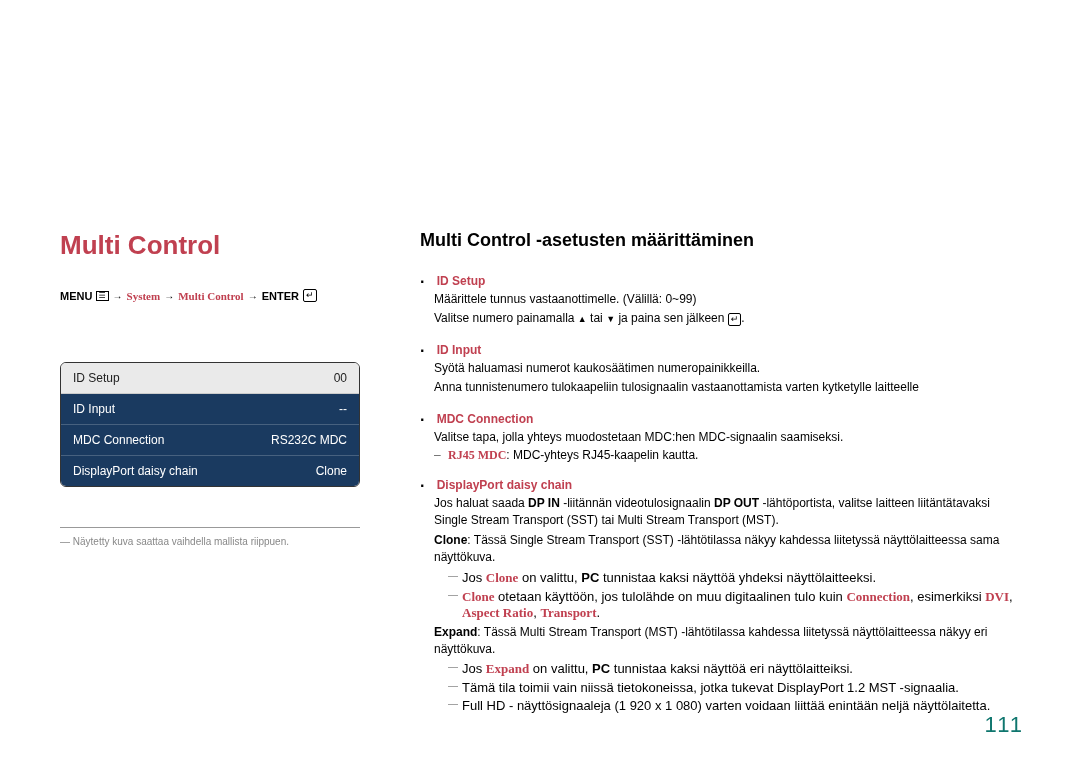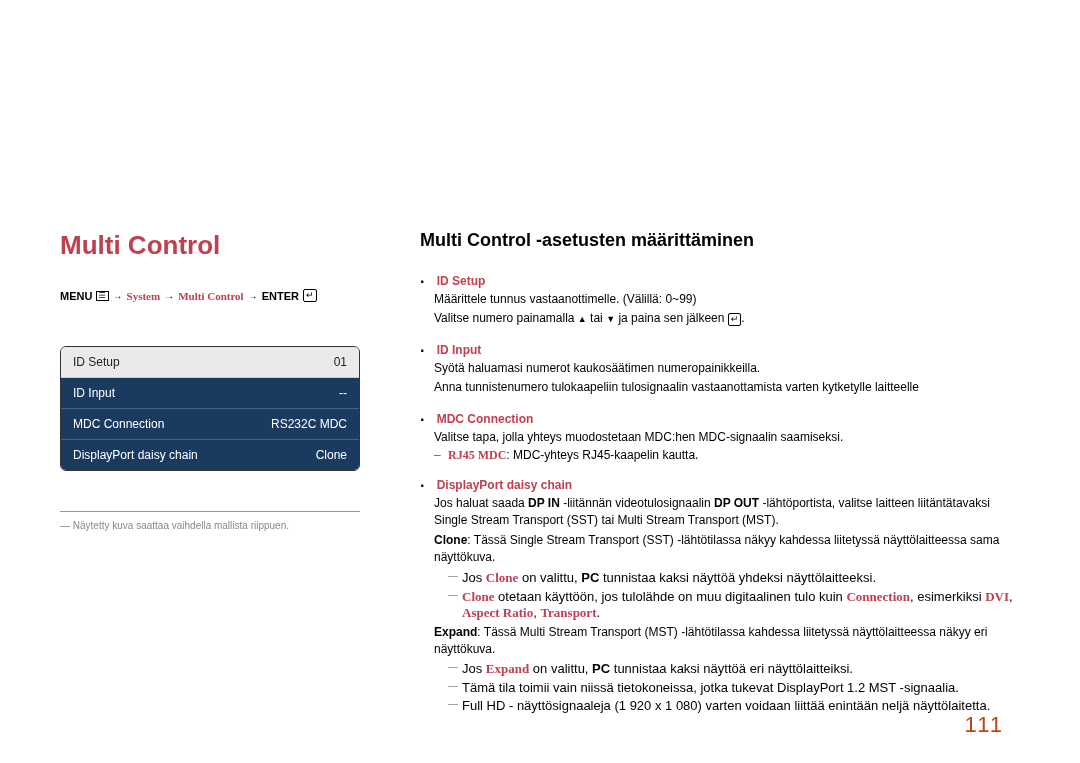--- a/index.html
+++ b/index.html
@@ -30,21 +30,21 @@
     font-weight: bold;
     margin-bottom: 28px;
   }
   .breadcrumb {
     font-size: 11px;
     color: #000;
     display: flex;
     align-items: center;
     gap: 4px;
     flex-wrap: wrap;
-    margin-bottom: 44px;
+    margin-bottom: 60px;
   }
   .breadcrumb .red { color: #c04050; font-weight: bold; }
   .breadcrumb .arrow { font-size: 10px; display:inline-block;}
   .menu-icon { display:inline-block; padding:0 1px; border:1px solid #000; font-size:8px; line-height:8px; letter-spacing:1px; }
   .enter-icon { display:inline-block; padding:0 2px; border:1px solid #000; border-radius:2px; font-size:9px; line-height:11px;}
   .panel {
     border: 1px solid #333;
     border-radius: 6px;
     overflow: hidden;
   }
@@ -75,23 +75,23 @@
   .content .head { color:#c04050; font-weight:bold; }
   .content p { margin: 2px 0 2px 14px; line-height:1.45;}
   .sub { padding-left: 28px; position: relative; margin:2px 0;}
   .sub::before { content:"‒"; position:absolute; left:14px; color:#666;}
   .sub2 { padding-left: 42px; position: relative; margin:3px 0; font-size:13px;}
   .sub2::before { content:"―"; position:absolute; left:28px; color:#888; font-size:10px;}
   .arr-up, .arr-down { font-size:9px; }
   .page-number {
     position: absolute;
     bottom: 25px;
-    right: 76px;
+    right: 56px;
     font-size: 22px;
-    color: #c2410c;
+    color: #0f766e;
     letter-spacing: 2px;
   }
 </style>
 </head>
 <body>
 
 <div class="page">
   <div class="left-col">
     <h1 class="title">Multi Control</h1>
 
@@ -103,21 +103,21 @@
       <span class="arrow">→</span>
       <span class="red bold">Multi Control</span>
       <span class="arrow">→</span>
       <span class="bold">ENTER</span>
       <span class="enter-icon">↵</span>
     </div>
 
     <div class="panel">
       <div class="panel-row light">
         <span>ID Setup</span>
-        <span>01</span>
+        <span>00</span>
       </div>
       <div class="panel-row dark">
         <span>ID Input</span>
         <span>--</span>
       </div>
       <div class="panel-row dark">
         <span>MDC Connection</span>
         <span>RS232C MDC</span>
       </div>
       <div class="panel-row dark">

